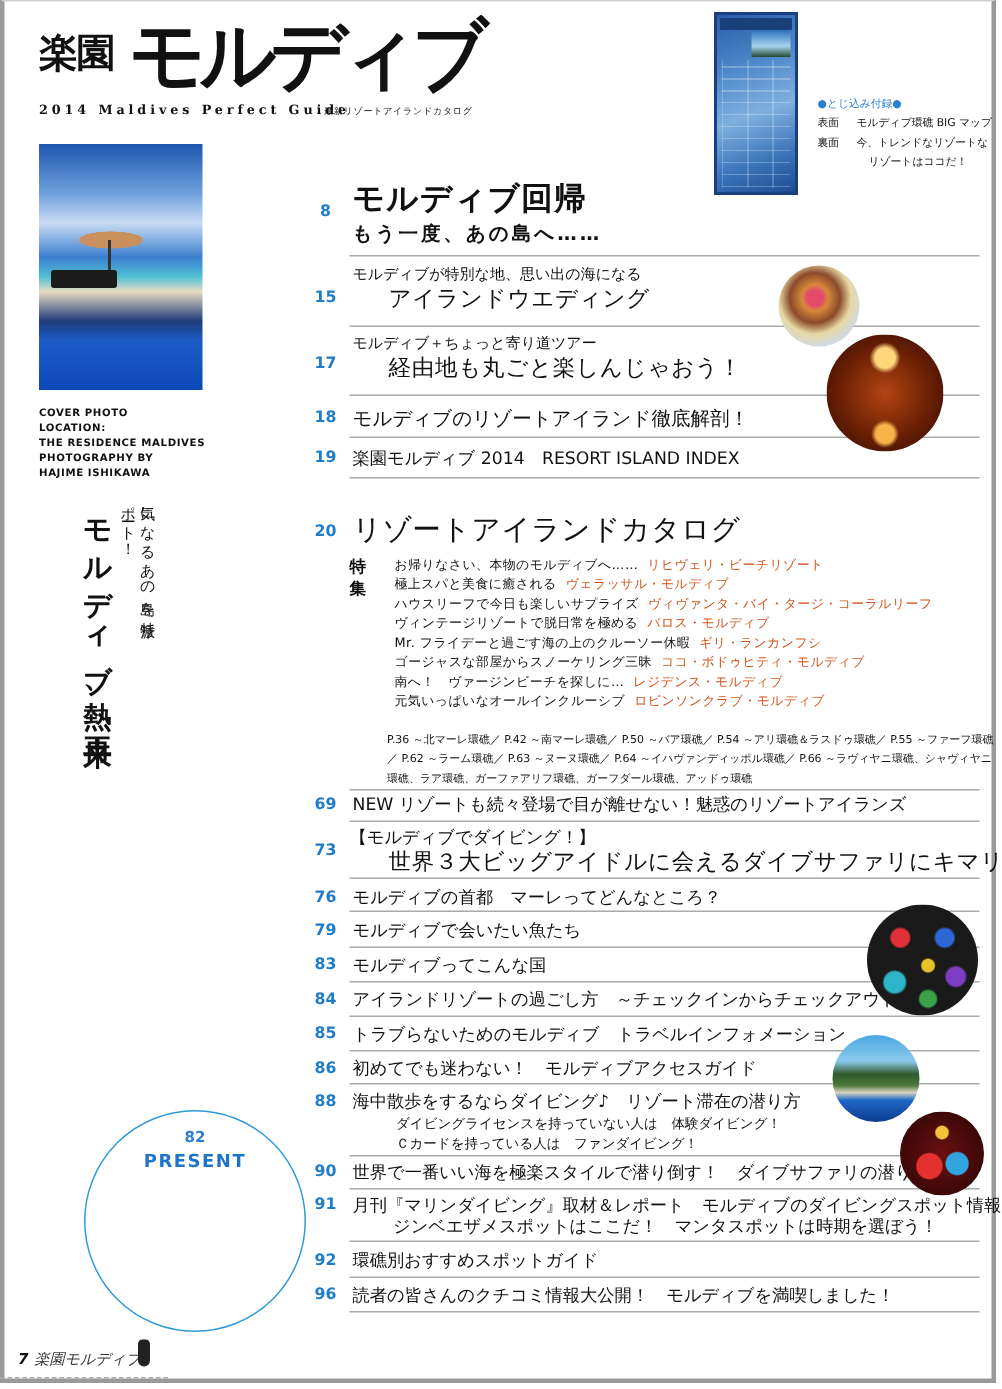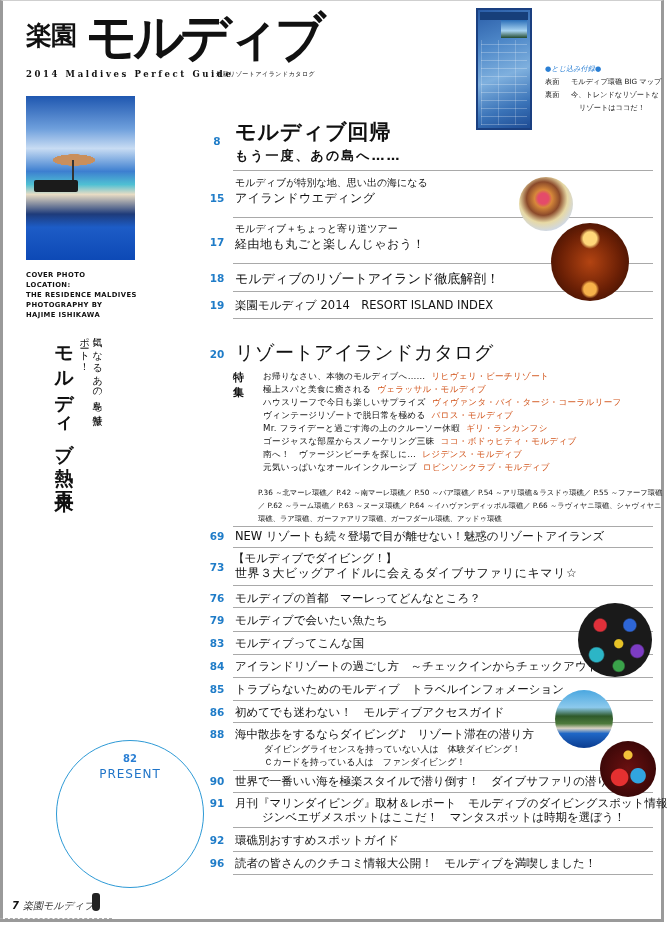--- a/index.html
+++ b/index.html
@@ -15,56 +15,56 @@
 
   .map { position:absolute; left:476px; top:8px; width:56px; height:122px;
          background:linear-gradient(160deg,#2a5da8 0%,#4f89c9 30%,#7fb0de 55%,#3a73b8 80%,#1e4c95 100%);
          border:2px solid #1a3f80; box-sizing:border-box; }
   .map .title-band { position:absolute; left:2px; top:2px; right:2px; height:8px; background:#173f7a; }
   .map .photo { position:absolute; right:3px; top:10px; width:26px; height:18px; background:linear-gradient(#2b6fb9,#a8d3f0 60%,#234a2f); }
   .map .grid { position:absolute; left:3px; right:3px; top:30px; bottom:3px;
                background:repeating-linear-gradient(0deg, rgba(255,255,255,0.25) 0 1px, transparent 1px 8px),
                           repeating-linear-gradient(90deg, rgba(255,255,255,0.2) 0 1px, transparent 1px 17px); }
   .furoku { position:absolute; left:545px; top:62px; font-size:7.2px; line-height:13px; }
-  .furoku .head { color:#2a7fd4;font-style:italic; }
+  .furoku .head { color:#2a7fd4; }
   .furoku .row { white-space:nowrap; }
   .furoku .lbl { display:inline-block; width:18px; }
   .furoku .indent { padding-left:34px; }
 
   .cover-photo { position:absolute; left:26px; top:96px; width:109px; height:164px;
      background:
        radial-gradient(ellipse 30px 8px at 48px 64px, #c98f5d 70%, transparent 72%),
        linear-gradient(180deg,#1f57b0 0%,#6e9fdc 20%,#c8dcf3 32%,#3d7fd0 46%,#4fc0d3 54%,#e8dcc4 60%,#1e3b7a 72%,#1d5cc6 80%,#0d49b6 100%); }
   .cover-photo .pole { position:absolute; left:46px; top:64px; width:2px; height:30px; background:#333; }
   .cover-photo .chairs { position:absolute; left:8px; top:84px; width:44px; height:12px; background:#1b1b1b; border-radius:2px; }
   .credit { position:absolute; left:26px; top:270px; font-size:6.8px; font-weight:bold; line-height:10px; letter-spacing:0.4px; }
 
   .vert-small { position:absolute; left:78px; top:330px; writing-mode:vertical-rl; font-size:10px; line-height:13px; letter-spacing:1px; height:100px; }
   .vert-big { position:absolute; left:52px; top:334px; writing-mode:vertical-rl; font-family:"DejaVu Serif", serif; font-size:19px; letter-spacing:2px; font-weight:bold; }
 
   .present { position:absolute; left:56px; top:740px; width:148px; height:148px; border:1.5px solid #2e9ad6; border-radius:50%; box-sizing:border-box; text-align:center; }
   .present .num { color:#2a7fd4; font-size:10px; font-weight:bold; margin-top:12px; }
   .present .small { font-size:7.5px; line-height:10px; margin-top:3px; }
-  .present .word { color:#1f74c8; font-size:12px; font-weight:normal; letter-spacing:1px; margin-top:3px; }
+  .present .word { color:#1f74c8; font-size:12px; font-weight:bold; letter-spacing:1px; margin-top:3px; }
   .present .body { font-size:7.5px; line-height:11px; margin-top:1px; }
 
   .footer { position:absolute; left:12px; top:899px; font-size:10px;font-style:italic; }
   .footer .pg { font-weight:bold; margin-right:4px; }
   .footer .brand { color:#333; }
   .footer-bird { position:absolute; left:92px; top:893px; width:8px; height:18px; background:#222; border-radius:3px 3px 4px 4px; }
   .footer-line { position:absolute; left:0; top:918px; width:112px; border-top:1px dashed #aaa; }
 
   .toc { position:absolute; left:0; top:0; }
   .sep { position:absolute; left:233px; width:420px; height:1px; background:#a9a9a9; }
   .pnum { position:absolute; color:#1f7cc8; font-size:10.5px; font-weight:bold; width:24px; text-align:center; }
   .t { position:absolute; white-space:nowrap; }
   .t-big { font-size:21px; font-weight:bold; letter-spacing:1px; }
   .t-bigsub { font-size:13px; font-weight:bold; letter-spacing:2px; }
   .t-small { font-size:10px; }
-  .t-mid { font-size:12px; letter-spacing:0.5px; }
+  .t-mid { font-size:15px; letter-spacing:0.5px;margin-left:24px; }
   .t-norm { font-size:11.5px; }
   .t-cat { font-size:19px; letter-spacing:0.5px; }
   .feature-label { position:absolute; left:233px; top:370px; font-size:11px; font-weight:bold; }
   .feat { position:absolute; left:263px; font-size:8.6px; white-space:nowrap; letter-spacing:0.3px; }
   .feat .resort { color:#d2551c; margin-left:6px; }
   .areas { position:absolute; left:258px; top:486px; width:405px; font-size:7.3px; line-height:13px; }
   .sub2 { font-size:9px; }
 
   .circle { position:absolute; border-radius:50%; }
   .c-food { left:519px; top:177px; width:54px; height:54px;

